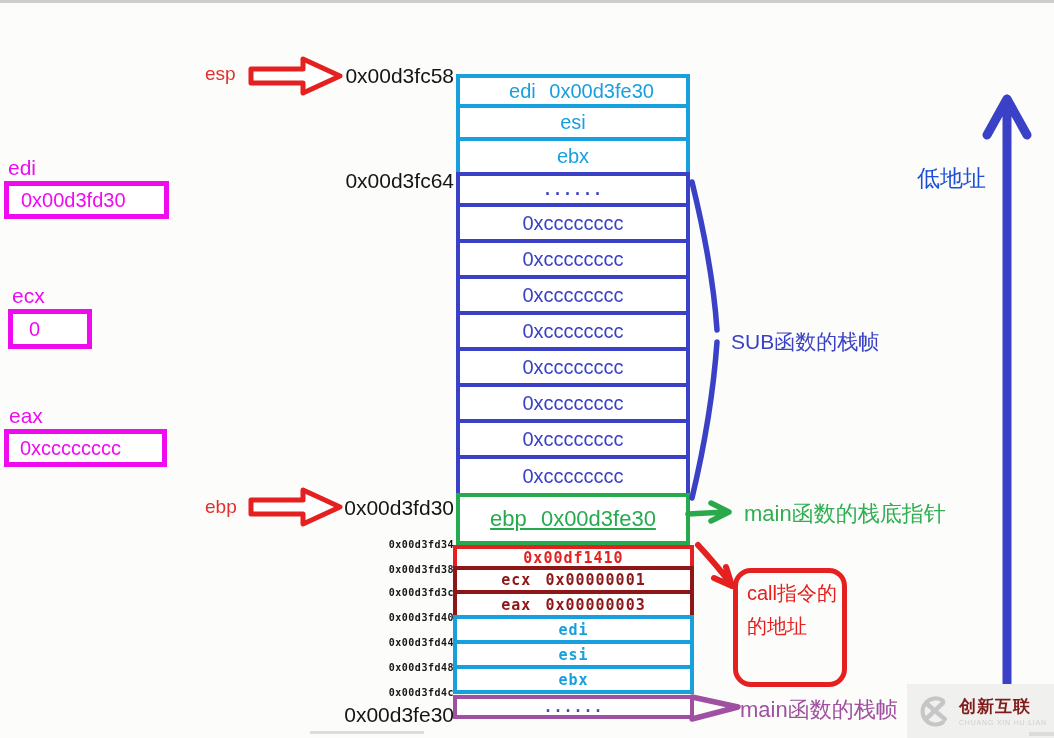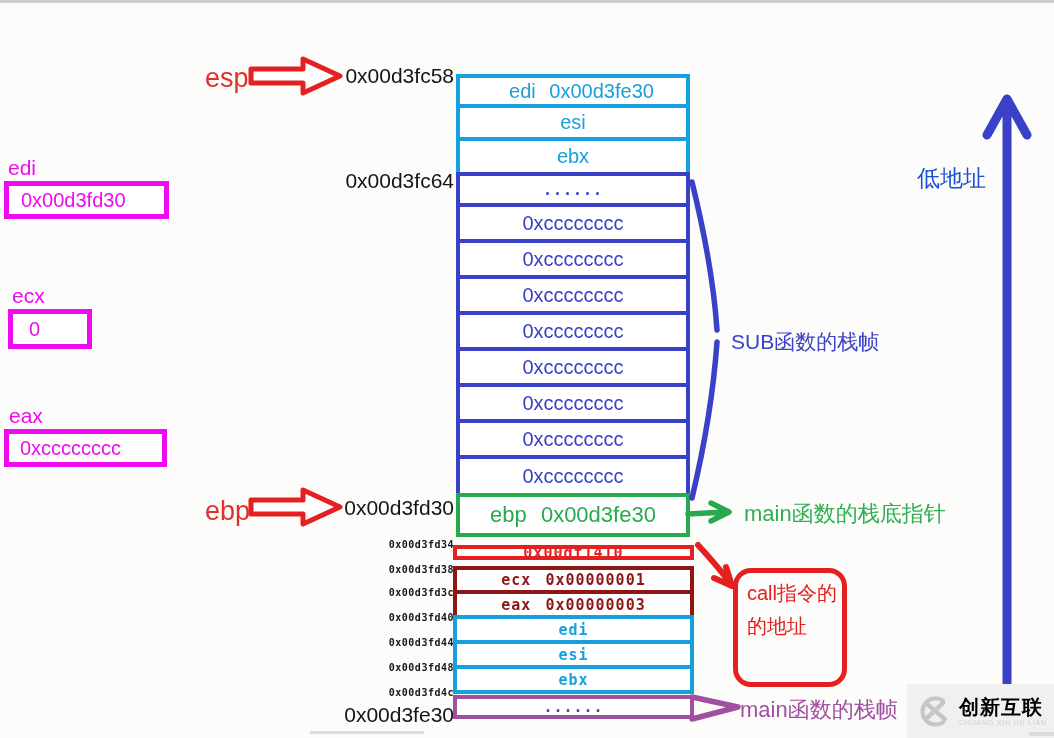--- a/index.html
+++ b/index.html
@@ -26,21 +26,21 @@
   .f-ebp {font-size:22px;word-spacing:8px;}
   .f-mono{font-family:"DejaVu Sans Mono",monospace;font-weight:bold;font-size:15px;letter-spacing:1px;word-spacing:4px;}
   .f-dots{font-family:"DejaVu Sans Mono",monospace;font-weight:bold;font-size:15px;letter-spacing:1px;}
 
   
   .addr{position:absolute;left:280px;width:174px;text-align:right;color:#151515;}
   .addr-lg{font-size:21px;}
   .addr-sm{font-family:"DejaVu Sans Mono",monospace;font-weight:bold;font-size:10px;letter-spacing:.5px;}
 
   
-  .ptr-label{position:absolute;left:205px;font-size:27px;color:#e03030;}
+  .ptr-label{position:absolute;left:205px;font-size:19px;color:#e03030;}
 
   
   .reg-label{position:absolute;font-size:21px;color:#ee0bee;}
   .reg-box{position:absolute;box-sizing:border-box;border:5px solid #ee0bee;background:#ffffff;
            display:flex;align-items:center;font-size:20px;color:#ee0bee;}
 
   
   .lbl-sub      {position:absolute;left:731px;top:328px;font-size:21px;color:#3a41c6;}
   .lbl-mainbase {position:absolute;left:744px;top:499px;font-size:22px;color:#2fae52;text-align:center;}
   .lbl-mainframe{position:absolute;left:740px;top:695px;font-size:22px;color:#a050a0;}
@@ -49,21 +49,21 @@
     position:absolute;left:733px;top:568px;width:114px;height:119px;box-sizing:border-box;
     border:5px solid #e42020;border-radius:18px;background:#fcfdfa;
     padding:4px 0 0 9px;font-size:20px;line-height:33px;color:#e42020;
   }
 
   
   .wm{position:absolute;left:907px;top:684px;width:147px;height:54px;background:#f0f0ee;
       display:flex;align-items:center;}
   .wm-logo{margin-left:8px;flex:0 0 auto;}
   .wm-text{margin-left:6px;display:flex;flex-direction:column;}
-  .wm-brand{font-size:20px;font-weight:600;color:#000000;letter-spacing:1px;line-height:20px;}
+  .wm-brand{font-size:17px;font-weight:600;color:#7f1d1d;letter-spacing:1px;line-height:20px;}
   .wm-sub{font-size:7px;color:#cfcfcf;letter-spacing:.8px;margin-top:2px;}
 
   .svg-overlay{position:absolute;left:0;top:0;pointer-events:none;}
   .artifact{position:absolute;background:#dcdcdc;}
 </style>
 </head>
 <body>
 
 <div id="canvas">
 
@@ -99,22 +99,22 @@
   <div class="cell c-cyan f-top" style="top:137px;height:39px;">ebx</div>
   <div class="cell c-blue f-dots" style="top:172px;height:35px;">......</div>
   <div class="cell c-blue f-ccc" style="top:203px;height:40px;">0xcccccccc</div>
   <div class="cell c-blue f-ccc" style="top:239px;height:40px;">0xcccccccc</div>
   <div class="cell c-blue f-ccc" style="top:275px;height:40px;">0xcccccccc</div>
   <div class="cell c-blue f-ccc" style="top:311px;height:40px;">0xcccccccc</div>
   <div class="cell c-blue f-ccc" style="top:347px;height:40px;">0xcccccccc</div>
   <div class="cell c-blue f-ccc" style="top:383px;height:40px;">0xcccccccc</div>
   <div class="cell c-blue f-ccc" style="top:419px;height:40px;">0xcccccccc</div>
   <div class="cell c-blue f-ccc" style="top:455px;height:42px;">0xcccccccc</div>
-  <div class="cell c-green f-ebp" style="top:493px;height:44px;">ebp 0x00d3fe30</div>
-  <div class="cell lowgrp c-red f-mono" style="top:545px;height:15px;">0x00df1410</div>
+  <div class="cell c-green f-ebp" style="top:493px;height:52px;text-decoration:underline;">ebp 0x00d3fe30</div>
+  <div class="cell lowgrp c-red f-mono" style="top:545px;height:25px;">0x00df1410</div>
   <div class="cell lowgrp c-maroon f-mono" style="top:566px;height:28px;">ecx 0x00000001</div>
   <div class="cell lowgrp c-maroon f-mono" style="top:590px;height:29px;">eax 0x00000003</div>
   <div class="cell lowgrp c-cyan f-mono" style="top:615px;height:29px;">edi</div>
   <div class="cell lowgrp c-cyan f-mono" style="top:640px;height:29px;">esi</div>
   <div class="cell lowgrp c-cyan f-mono" style="top:665px;height:29px;">ebx</div>
   <div class="cell lowgrp c-purple f-dots" style="top:695px;height:24px;">......</div>
 
   <div class="lbl-sub">SUB函数的栈帧</div>
   <div class="lbl-mainbase">main函数的栈底指针</div>
   <div class="callbox">

